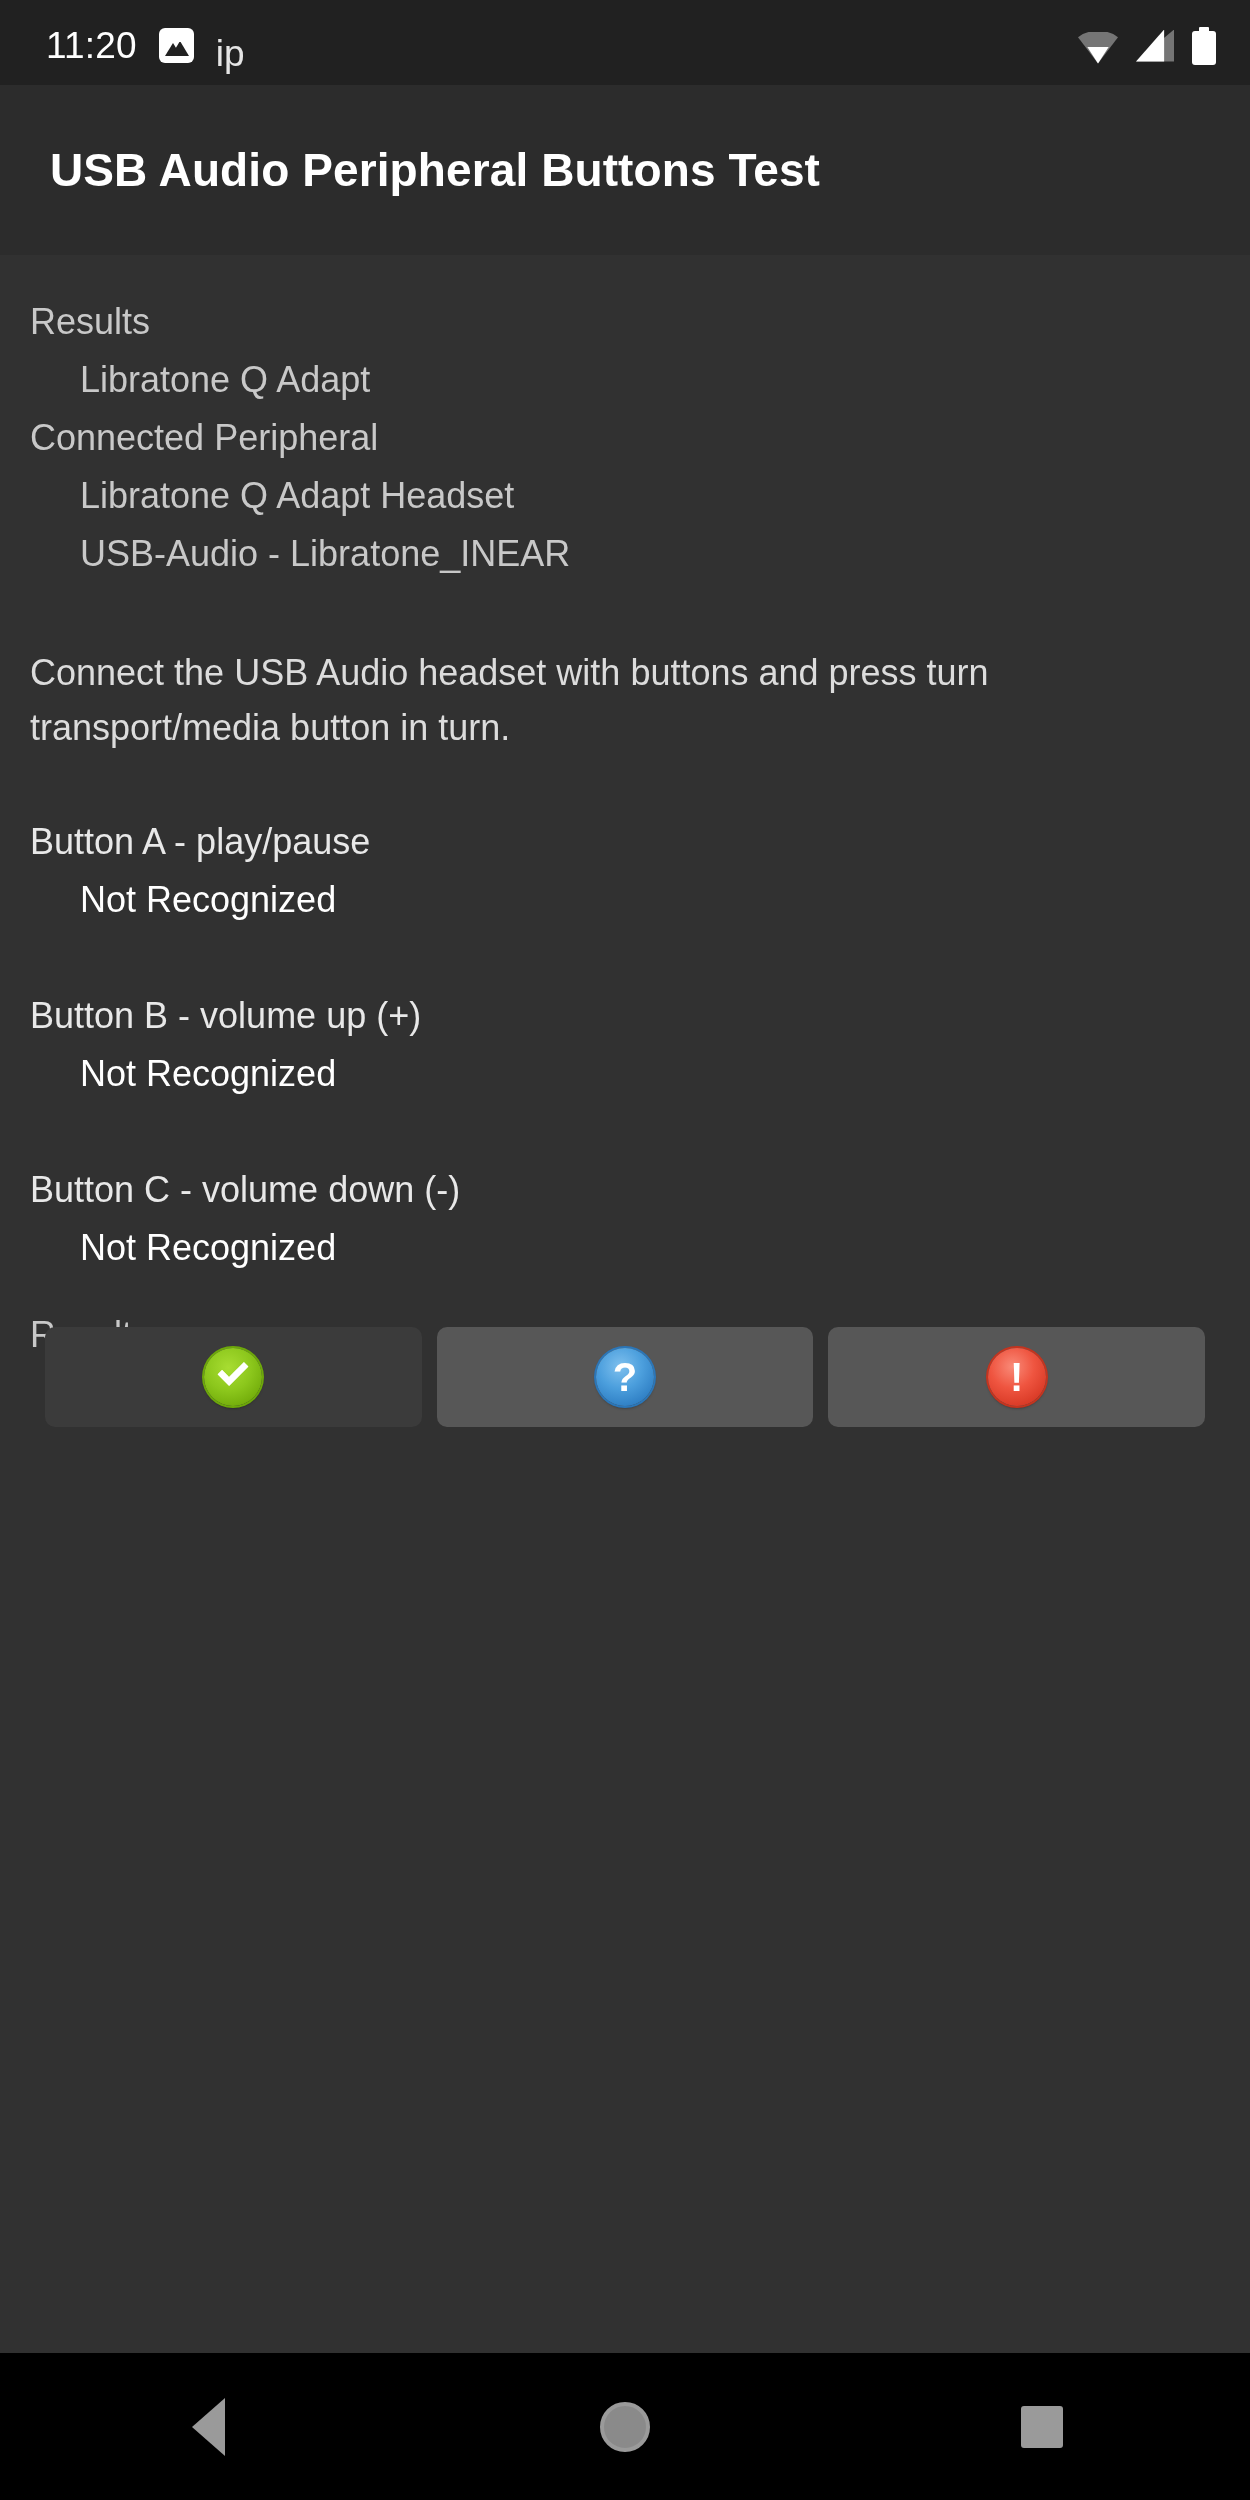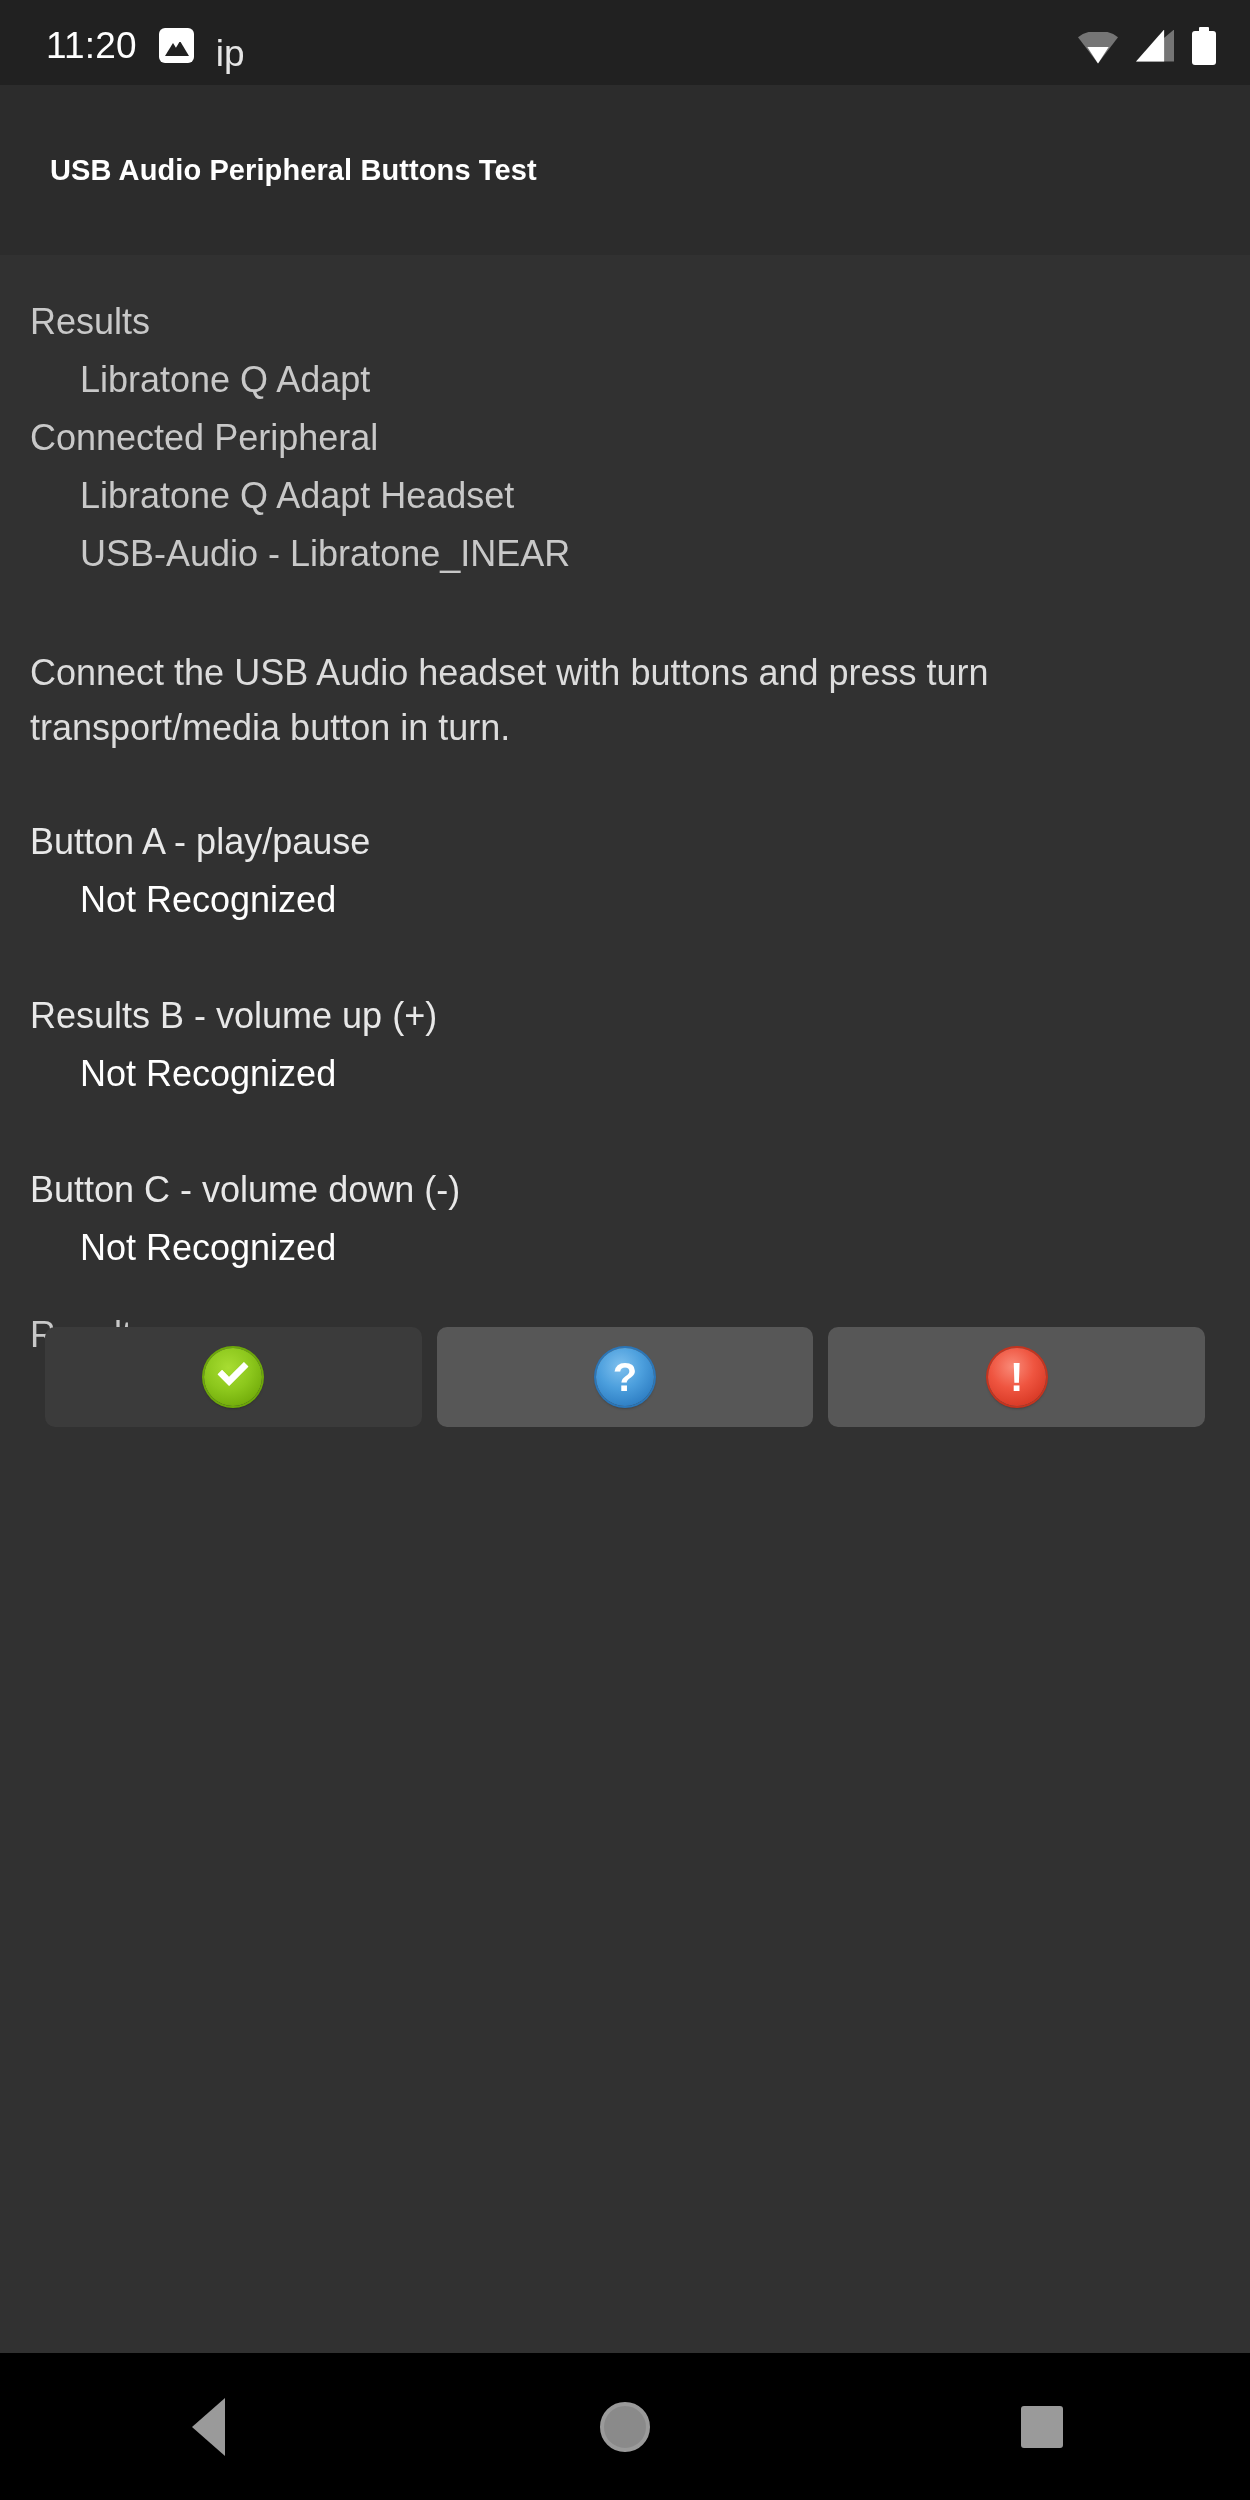--- a/index.html
+++ b/index.html
@@ -74,21 +74,21 @@
   }
 
   
   .titlebar{
     position:absolute; left:0; top:85px; width:1250px; height:170px;
     background:#2c2c2c;
     display:flex; align-items:center;
     padding-left:50px;
   }
   .title-text{
-    color:#ffffff; font-size:29px; font-weight:bold; letter-spacing:.1px;
+    color:#ffffff; font-size:46px; font-weight:bold; letter-spacing:.1px;
   }
 
   
   .content{
     position:absolute; left:0; top:255px; width:1250px; height:2098px;
     background:#313131;
     padding:0 30px;
   }
   .txt{ font-size:36px; line-height:58px; color:#c8c8c8; }
   .indent{ padding-left:50px; }
@@ -207,21 +207,21 @@
   </div>
 
   <div class="desc-block">Connect the USB Audio headset with buttons and press turn transport/media button in turn.</div>
 
   <div class="btn-block">
     <div class="txt label">Button A - play/pause</div>
     <div class="txt value indent">Not Recognized</div>
   </div>
 
   <div class="btn-block">
-    <div class="txt label">Results B - volume up (+)</div>
+    <div class="txt label">Button B - volume up (+)</div>
     <div class="txt value indent">Not Recognized</div>
   </div>
 
   <div class="btn-block">
     <div class="txt label">Button C - volume down (-)</div>
     <div class="txt value indent">Not Recognized</div>
   </div>
 
   <div class="results-label">Results...</div>
 

